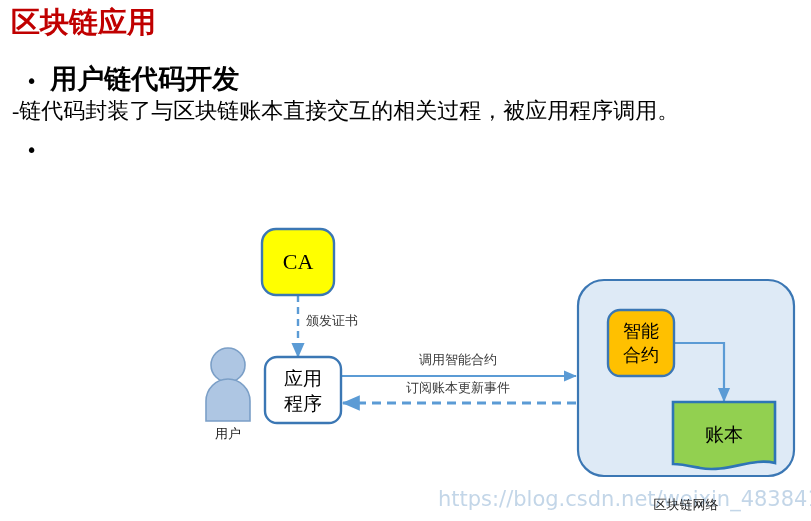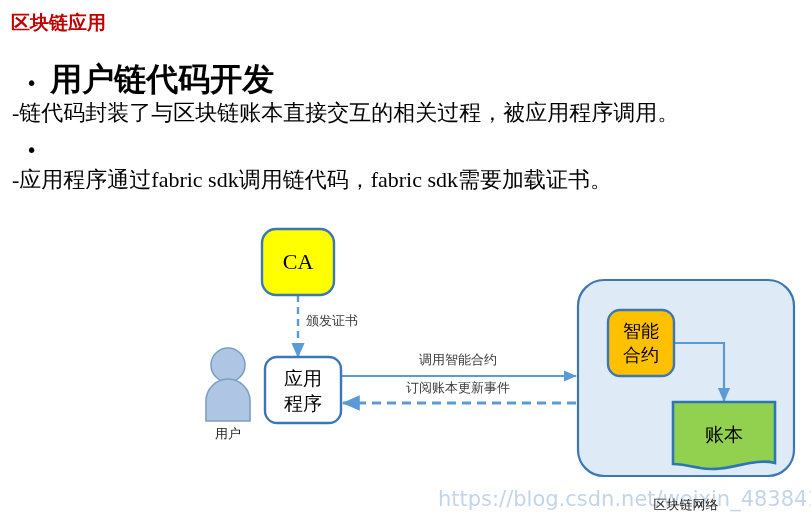--- a/index.html
+++ b/index.html
@@ -15,21 +15,21 @@
     font-family: "Liberation Serif", "DejaVu Serif", serif;
     color: #000000;
   }
 
   
   #slide-title {
     position: absolute;
     left: 11px;
     top: 5px;
     font-family: "DejaVu Sans", "Liberation Sans", sans-serif;
-    font-size: 19px;
+    font-size: 29px;
     font-weight: bold;
     color: #C00000;
     letter-spacing: 0px;
     line-height: 34px;
     white-space: nowrap;
   }
 
   
   .bullet-block { position: absolute; left: 0; width: 811px; }
   #bullet-block-1 { top: 62px; }
@@ -42,21 +42,21 @@
   }
   .bullet-dot {
     font-family: "DejaVu Sans", sans-serif;
     font-size: 19px;
     line-height: 30px;
     margin-right: 13px;
     color: #000;
   }
   .bullet-head {
     font-family: "Liberation Serif", "DejaVu Serif", serif;
-    font-size: 32px;
+    font-size: 27px;
     font-weight: bold;
     line-height: 34px;
     white-space: nowrap;
   }
   .sub-line {
     padding-left: 12px;
     font-family: "Liberation Serif", "DejaVu Serif", serif;
     font-size: 22px;
     line-height: 30px;
     white-space: nowrap;
@@ -103,21 +103,20 @@
     <span class="bullet-dot">•</span>
     <span class="bullet-head">用户链代码开发</span>
   </div>
   <div class="sub-line">-链代码封装了与区块链账本直接交互的相关过程，被应用程序调用。</div>
 </div>
 
 <div class="bullet-block" id="bullet-block-2">
   <div class="bullet-row">
     <span class="bullet-dot">•</span>
   </div>
-  <div class="sub-line">-应用程序通过fabric sdk调用链代码，fabric sdk需要加载证书。</div>
 </div>
 
 <div id="diagram">
 <svg width="811" height="316" viewBox="0 0 811 316" xmlns="http://www.w3.org/2000/svg">
   <defs>
     <marker id="arrow-blue" markerWidth="7" markerHeight="7" refX="6" refY="3.2" orient="auto" markerUnits="strokeWidth">
       <path d="M0,0.4 L6.4,3.2 L0,6 z" fill="#5B9BD5"></path>
     </marker>
     <marker id="arrow-blue-down" markerWidth="7" markerHeight="7" refX="6" refY="3.2" orient="auto" markerUnits="strokeWidth">
       <path d="M0,0.4 L6.4,3.2 L0,6 z" fill="#5B9BD5"></path>

